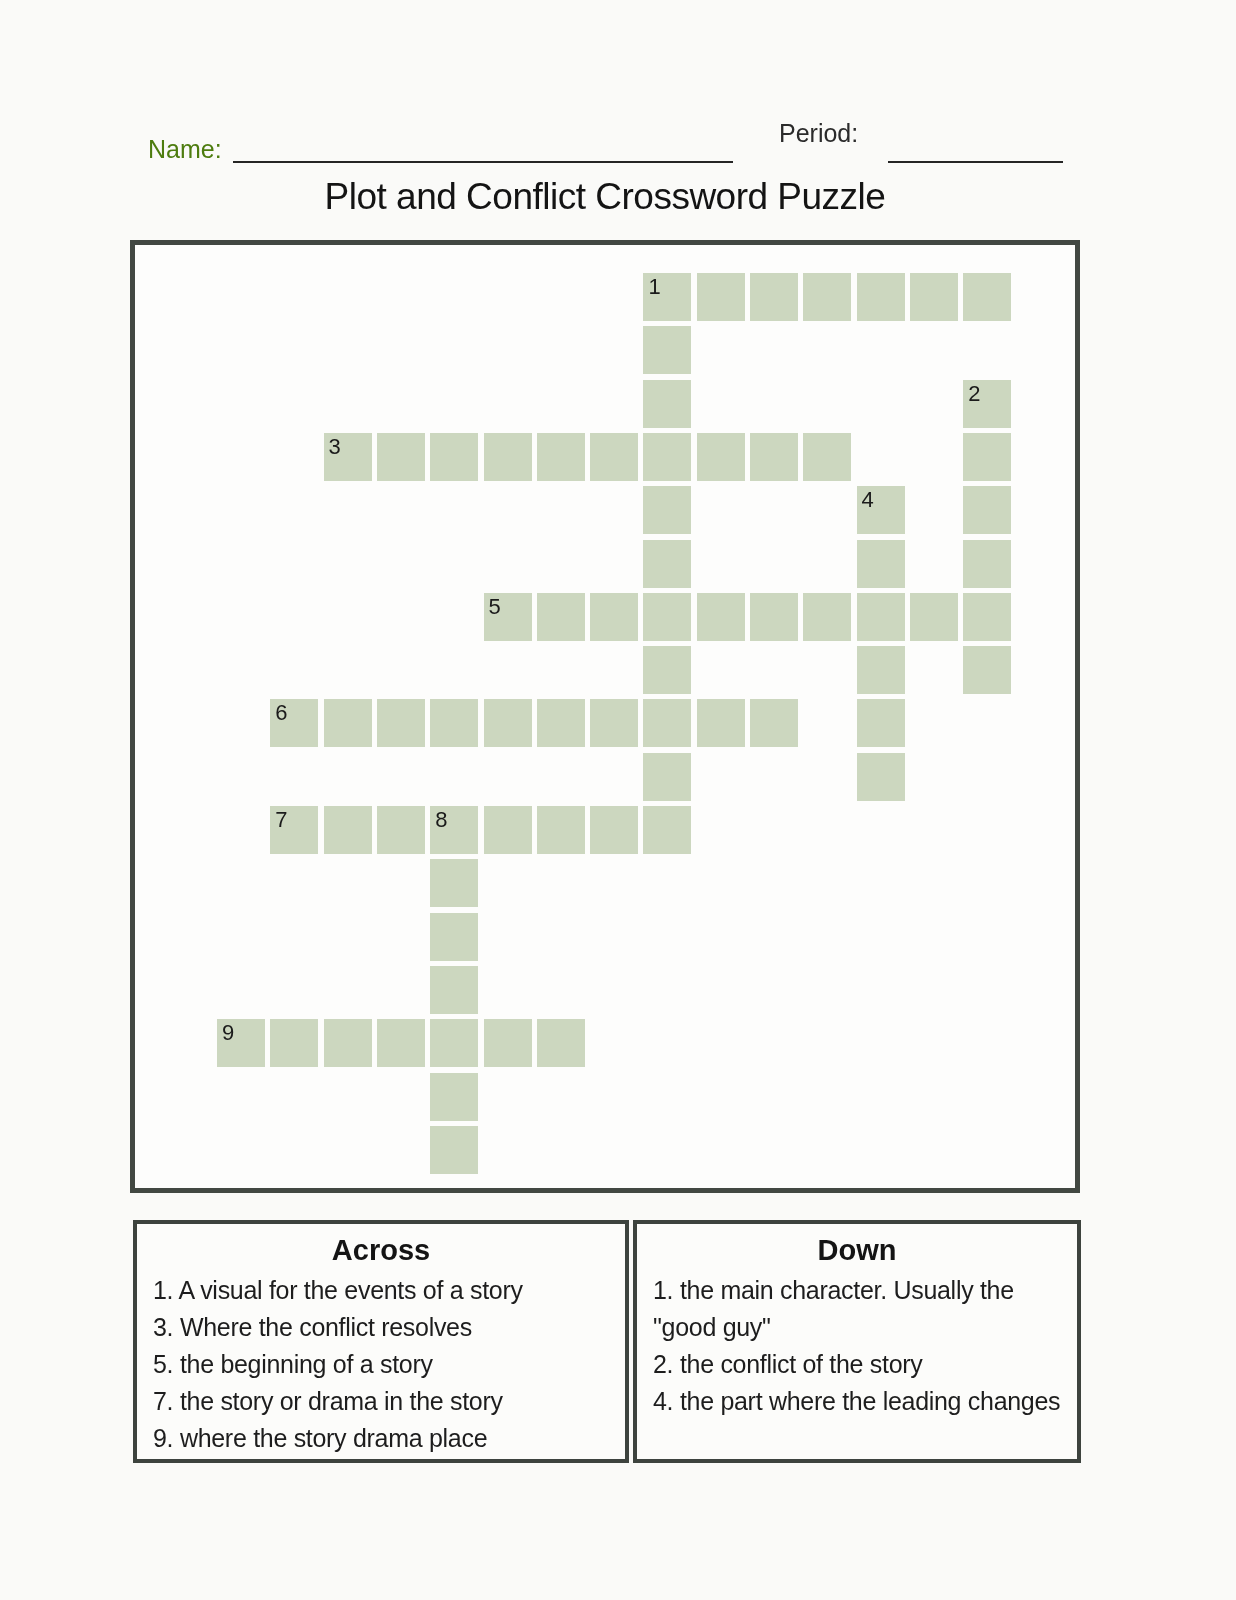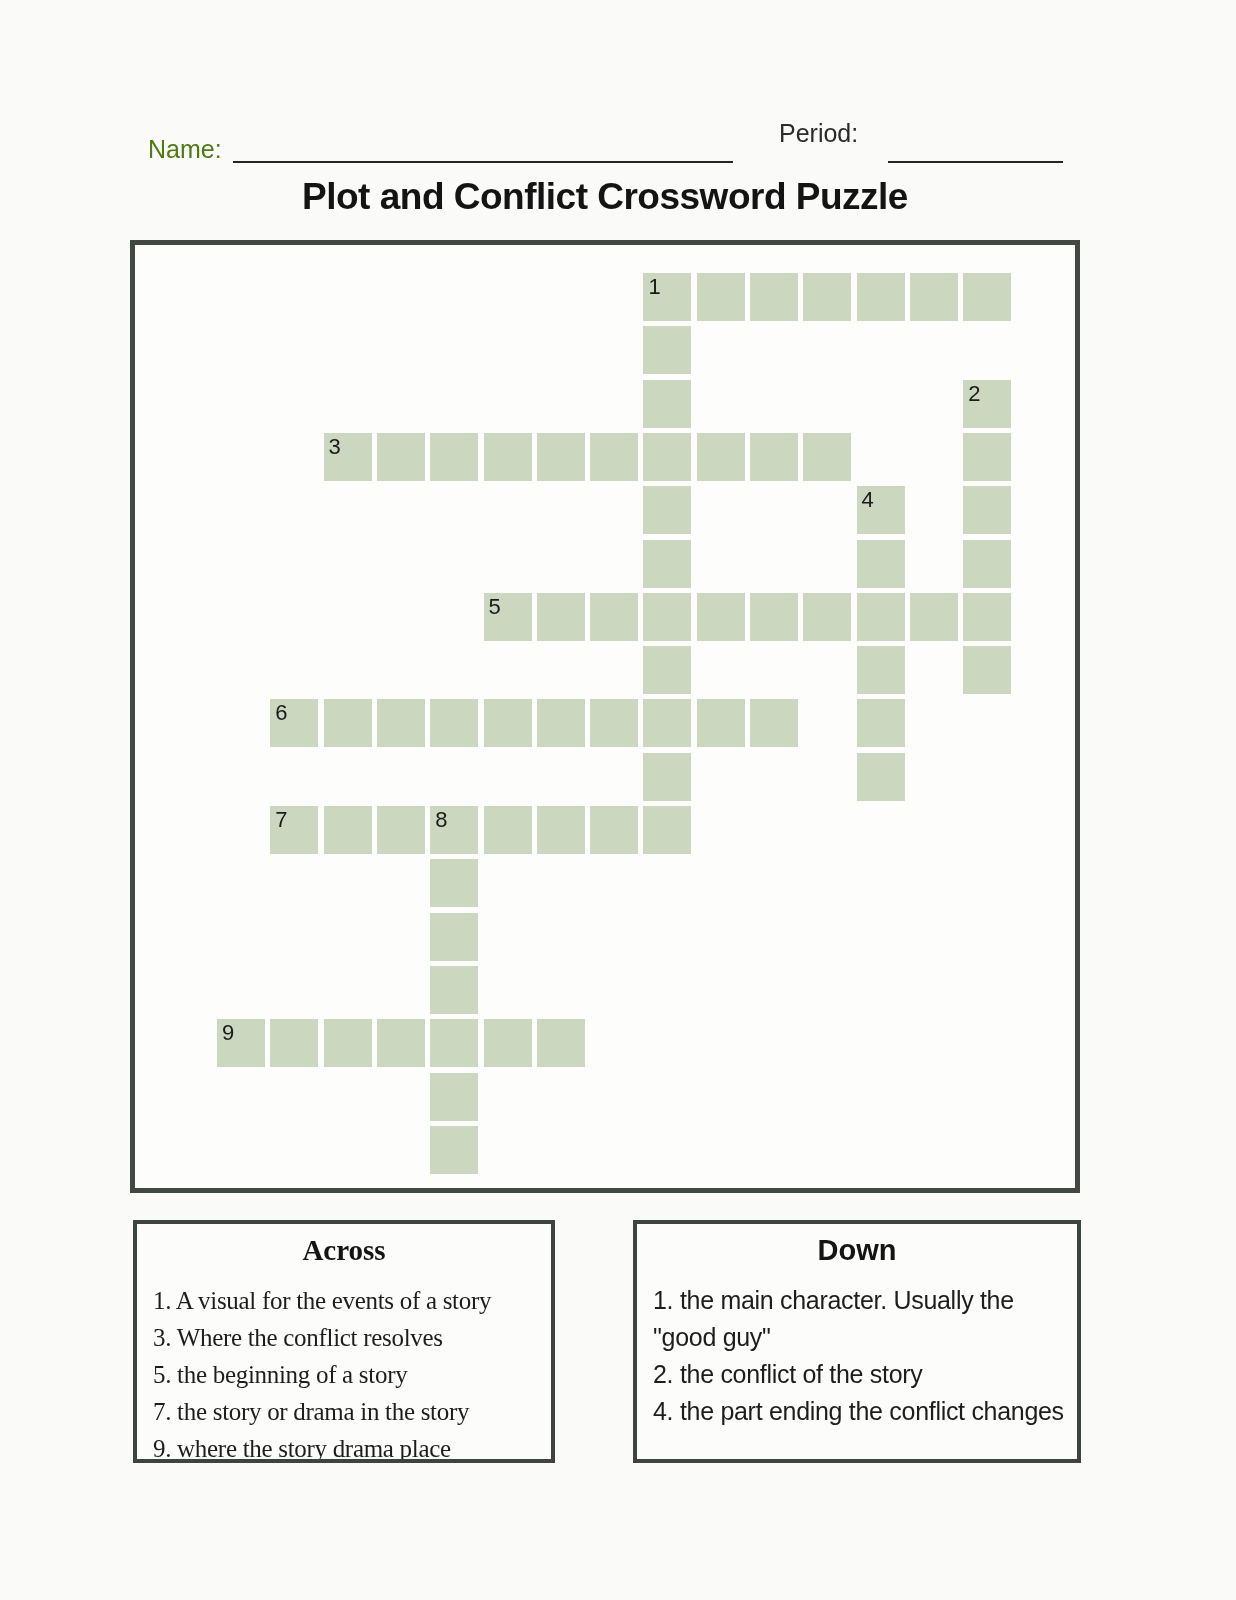--- a/index.html
+++ b/index.html
@@ -37,21 +37,21 @@
   }
   .period-line{
     position:absolute; left:888px; top:130px;
     width:175px; height:33px;
     border-bottom:2px solid #252525;
   }
   .title{
     position:absolute; left:130px; top:176px;
     width:950px;
     text-align:center;
-    font-size:37px; font-weight:700; letter-spacing:-0.5px;
+    font-size:37px; font-weight:400; letter-spacing:-0.5px;
     color:#141414;
   }
   
   .grid-box{
     position:absolute; left:130px; top:240px;
     width:950px; height:953px;
     border:5px solid var(--border);
     background:#fdfdfc;
   }
   .cell{
@@ -65,31 +65,31 @@
     color:#1b1b1b;
   }
   
   .clue-box{
     position:absolute; top:1220px;
     height:243px;
     border:4px solid #3d433e;
     background:#fcfcfa;
     overflow:hidden;
   }
-  .clue-box.across{ left:133px; width:422px;font-family:Liberation Serif, serif; }
+  .clue-box.across{ left:133px; width:496px; }
   .clue-box.down{ left:633px; width:448px; }
   .clue-title{
     margin-top:10px;
     text-align:center;
     font-size:29px; font-weight:700;
     color:#141414;
   }
   .clue-list{
     list-style:none;
-    margin-top:15px;
+    margin-top:5px;
     padding-left:16px;
     font-size:25px; letter-spacing:-0.3px;
     line-height:37px;
     color:#1d1d1d;
   }
   .clue-list li{ white-space:nowrap; }
   .clue-list li.wrap{ white-space:normal; }
 </style>
 </head>
 <body>
@@ -206,17 +206,17 @@
       <li><span>7.</span> <span>the story or drama in the story</span></li>
       <li><span>9.</span> <span>where the story drama place</span></li>
     </ul>
   </div>
 
   <div class="clue-box down">
     <div class="clue-title">Down</div>
     <ul class="clue-list">
       <li class="wrap"><span>1.</span> <span>the main character. Usually the "good guy"</span></li>
       <li><span>2.</span> <span>the conflict of the story</span></li>
-      <li><span>4.</span> <span>the part ending the conflict changes</span></li>
+      <li><span>4.</span> <span>the part where the leading changes</span></li>
     </ul>
   </div>
 
 </div>
 
 </body></html>

